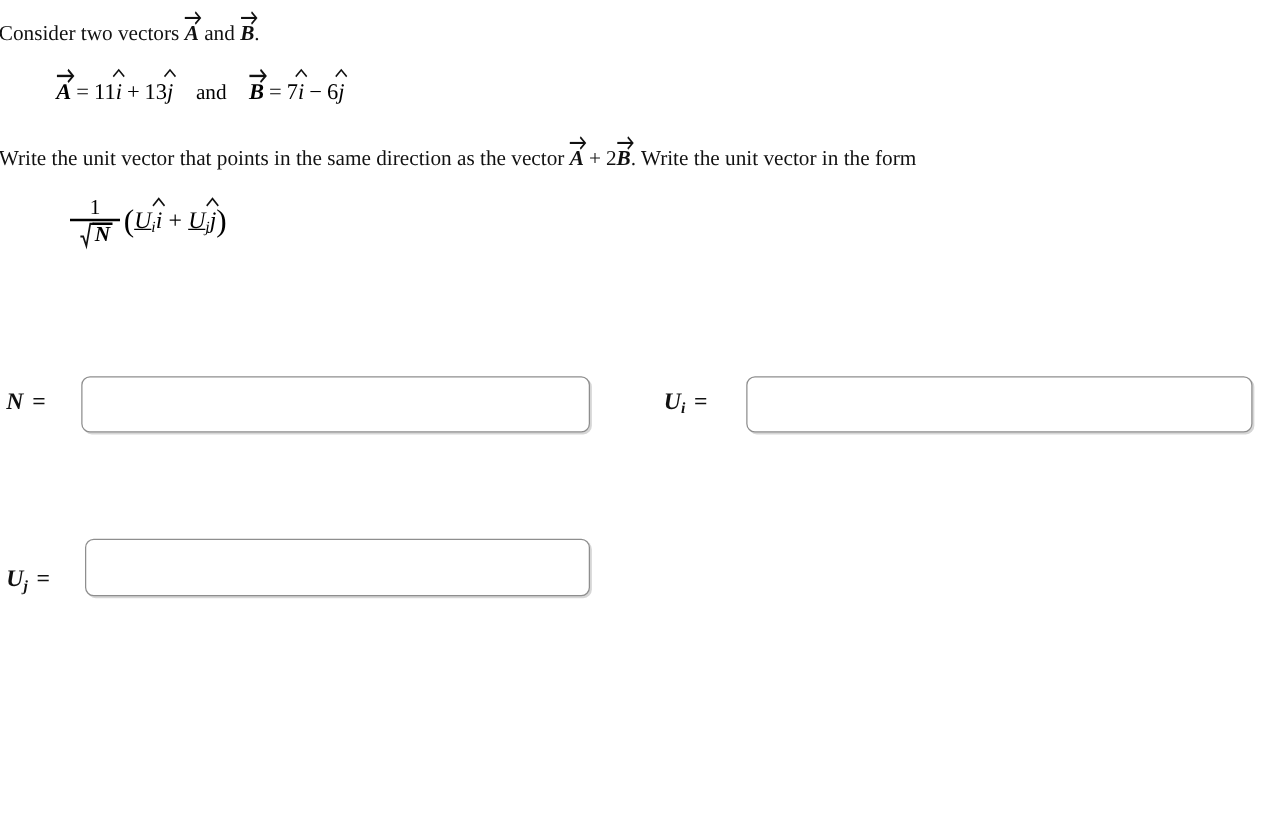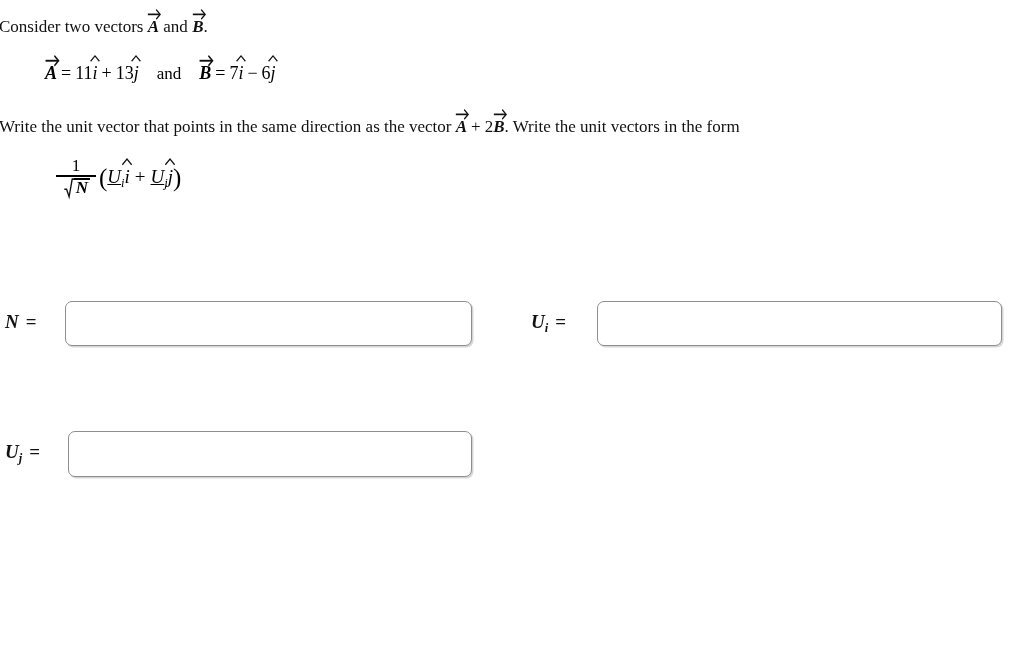--- a/index.html
+++ b/index.html
@@ -198,21 +198,21 @@
 
   
   #label-n   { left: 5px;  top: 311px; }
   #input-n   { left: 65px; top: 301px; width: 407px; height: 45px; }
 
   
   #label-ui  { left: 531px; top: 311px; text-align: right; }
   #input-ui  { left: 597px; top: 301px; width: 405px; height: 45px; }
 
   
-  #label-uj  { left: 5px;  top: 441px; }
+  #label-uj  { left: 5px;  top: 453px; }
   #input-uj  { left: 68px; top: 431px; width: 404px; height: 46px; }
 </style>
 </head>
 <body>
 
 <div class="abs prose" id="line-intro"><span>Consider two vectors </span><span class="vec vec-inline"><span class="vbar">
         <svg viewBox="0 0 20 8" preserveAspectRatio="none">
           <line x1="1" y1="6" x2="18" y2="6" stroke="#111" stroke-width="1.6"></line>
           <polyline points="13,1.6 18.6,6 13,10.4" fill="none" stroke="#111" stroke-width="1.6"></polyline>
         </svg>
@@ -254,21 +254,21 @@
 <div class="abs prose" id="line-find"><span>Write the unit vector that points in the same direction as the vector </span><span class="vec vec-inline"><span class="vbar">
         <svg viewBox="0 0 20 8" preserveAspectRatio="none">
           <line x1="1" y1="6" x2="18" y2="6" stroke="#111" stroke-width="1.6"></line>
           <polyline points="13,1.6 18.6,6 13,10.4" fill="none" stroke="#111" stroke-width="1.6"></polyline>
         </svg>
       </span><span>A</span></span><span style="padding:0 4px">+</span><span>2</span><span class="vec vec-inline"><span class="vbar">
         <svg viewBox="0 0 20 8" preserveAspectRatio="none">
           <line x1="1" y1="6" x2="18" y2="6" stroke="#111" stroke-width="1.6"></line>
           <polyline points="13,1.6 18.6,6 13,10.4" fill="none" stroke="#111" stroke-width="1.6"></polyline>
         </svg>
-      </span><span>B</span></span><span>. Write the unit vectors in the form</span></div>
+      </span><span>B</span></span><span>. Write the unit vector in the form</span></div>
 
 <div class="abs math" id="formula">
   <span class="frac">
     <span class="numer">1</span>
     <span class="rule"></span>
     <span class="denom">
       <span class="radical">
         <span class="rad-glyph">
             <svg viewBox="0 0 11 16" preserveAspectRatio="none">
               <polyline points="0.3,9.2 2.6,9.2 5.1,15.4 8.2,0.9 11,0.9" fill="none" stroke="#111" stroke-width="1.35" stroke-linejoin="miter"></polyline>

